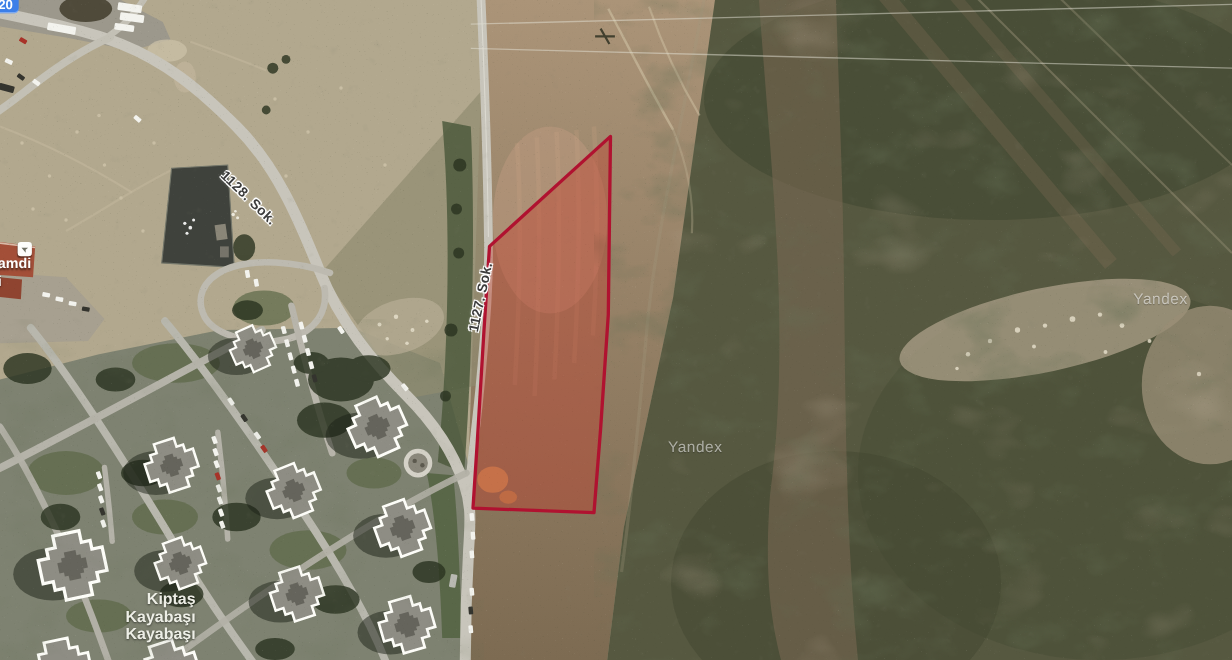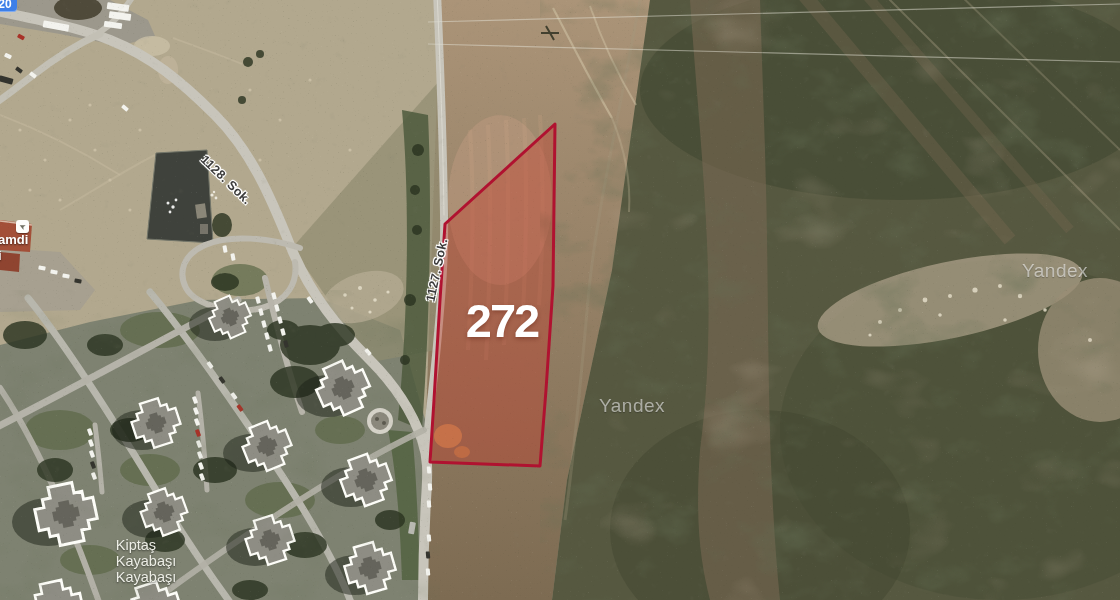--- a/index.html
+++ b/index.html
@@ -7,31 +7,31 @@
          font-family:"Liberation Sans",sans-serif;background:#9a9077;}
   .stage svg{position:absolute;left:0;top:0;display:block;}
   .lbl{position:absolute;white-space:nowrap;pointer-events:none;}
   .lbl-272{left:502px;top:320px;transform:translate(-50%,-50%);
     font-size:47px;font-weight:700;letter-spacing:-2px;color:#ffffff;
     text-shadow:0 2px 4px rgba(80,20,10,.35);}
   .street{font-size:12.5px;font-weight:600;color:#3c3c3c;letter-spacing:.4px;
     text-shadow:-1px -1px 0 #fff,1px -1px 0 #fff,-1px 1px 0 #fff,1px 1px 0 #fff,0 0 3px #fff;}
   .lbl-1127{left:437px;top:270px;transform:translate(-50%,-50%) rotate(-78deg);}
   .lbl-1128{left:226px;top:180px;transform:translate(-50%,-50%) rotate(44deg);}
-  .lbl-complex{left:146px;top:561px;transform:translate(-50%,-50%);text-align:left;
-    font-size:14.5px;font-weight:400;color:#edeee6;line-height:16px;
+  .lbl-complex{left:146px;top:561px;transform:translate(-50%,-50%);text-align:right;
+    font-size:14.5px;font-weight:700;color:#edeee6;line-height:16px;
     text-shadow:0 1px 2px rgba(0,0,0,.55);}
   .lbl-complex span{display:block;}
   .lbl-edgepoi{left:-2px;top:232px;font-size:13px;font-weight:700;color:#fff;line-height:16px;
     text-shadow:0 1px 2px rgba(0,0,0,.6);}
   .poi-icon{position:absolute;left:16px;top:220px;width:13px;height:13px;background:#fdfdfa;
     border-radius:3px;box-shadow:0 1px 1px rgba(0,0,0,.4);display:flex;align-items:center;
     justify-content:center;font-size:8px;color:#6f6f62;}
   .poi-icon span{transform:rotate(205deg);}
-  .watermark{font-size:19px;color:rgba(255,255,255,.55);letter-spacing:.5px;
+  .watermark{font-size:14px;color:rgba(255,255,255,.55);letter-spacing:.5px;
     text-shadow:0 1px 1px rgba(0,0,0,.25);transform:translate(-50%,-50%);}
   .wm1{left:632px;top:406px;}
   .wm2{left:1055px;top:271px;}
   .badge{position:absolute;left:-7px;top:-10px;width:24px;height:22px;background:#3d7fe8;
     border-radius:4px;color:#fff;font-size:12px;font-weight:700;display:flex;
     align-items:flex-end;justify-content:center;padding-bottom:1px;box-sizing:border-box;
     box-shadow:inset 0 -1px 0 rgba(255,255,255,.35);}
 </style>
 </head>
 <body>
@@ -352,21 +352,20 @@
     <path d="M428,22 L1120,4"></path>
     <path d="M428,44 L1120,62"></path>
     <path d="M546,26 L554,40 M541,33 L559,33" stroke="#42402f" stroke-width="2"></path>
   </g>
 
   <g>
     <polygon points="555,124 445,224 440,300 434,400 430,462 540,466 546,390 553,286" fill-opacity="0.4" stroke-width="3" stroke-linejoin="round" fill="#c23b2a" stroke="#b01230"></polygon>
   </g>
 </svg>
 
-<div class="lbl lbl-272">272</div>
 
 <div class="lbl street lbl-1127">1127. Sok.</div>
 <div class="lbl street lbl-1128">1128. Sok.</div>
 
 <div class="lbl lbl-complex">
   <span>Kiptaş</span>
   <span>Kayabaşı</span>
   <span>Kayabaşı</span>
 </div>
 

